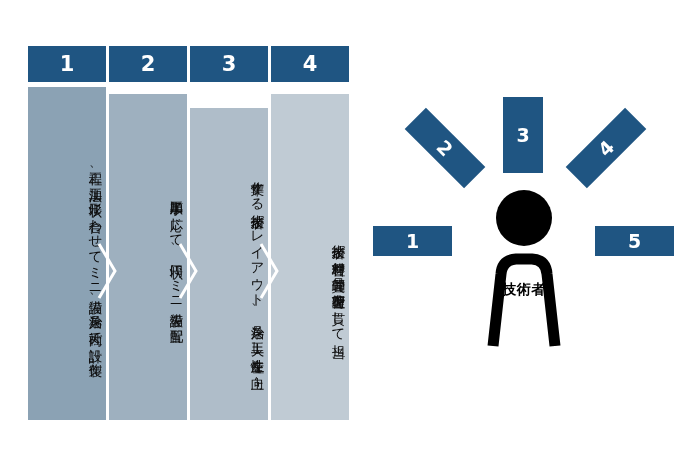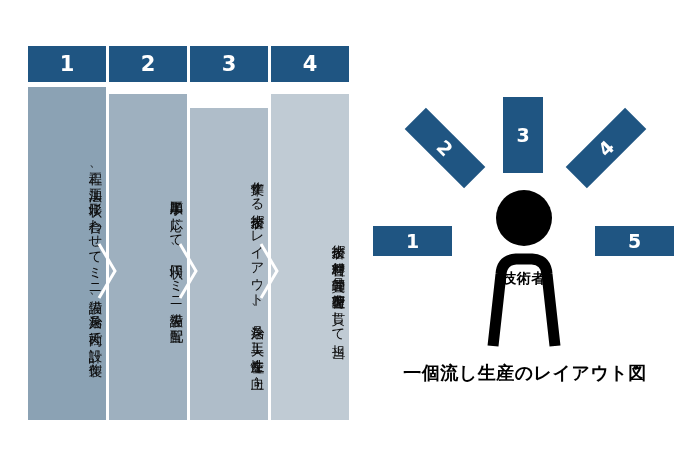--- a/index.html
+++ b/index.html
@@ -163,21 +163,21 @@
     position: absolute;
     left: 116px;
     top: 108px;
     width: 86px;
     height: 160px;
   }
 
   .person-label {
     position: absolute;
     left: 116px;
-    top: 191px;
+    top: 202px;
     width: 86px;
     text-align: center;
     font-size: 14px;
     font-weight: bold;
     color: #000000;
     letter-spacing: 0.5px;
     line-height: 1;
   }
 
   .caption {
@@ -248,15 +248,14 @@
     <div class="machine m5">5</div>
 
     <svg class="person" viewBox="0 0 86 160">
       <circle cx="43" cy="30" r="28" fill="#000000"></circle>
       <path d="M 12 158 L 20 86 Q 21 72 35 71 L 51 71 Q 65 72 66 86 L 74 158" fill="none" stroke="#000000" stroke-width="11" stroke-linejoin="round" stroke-linecap="butt"></path>
     </svg>
 
     <div class="person-label">技術者</div>
   </div>
 
-  <div class="caption">一個流し生産のレイアウト図</div>
 
 </div>
 
 </body></html>

